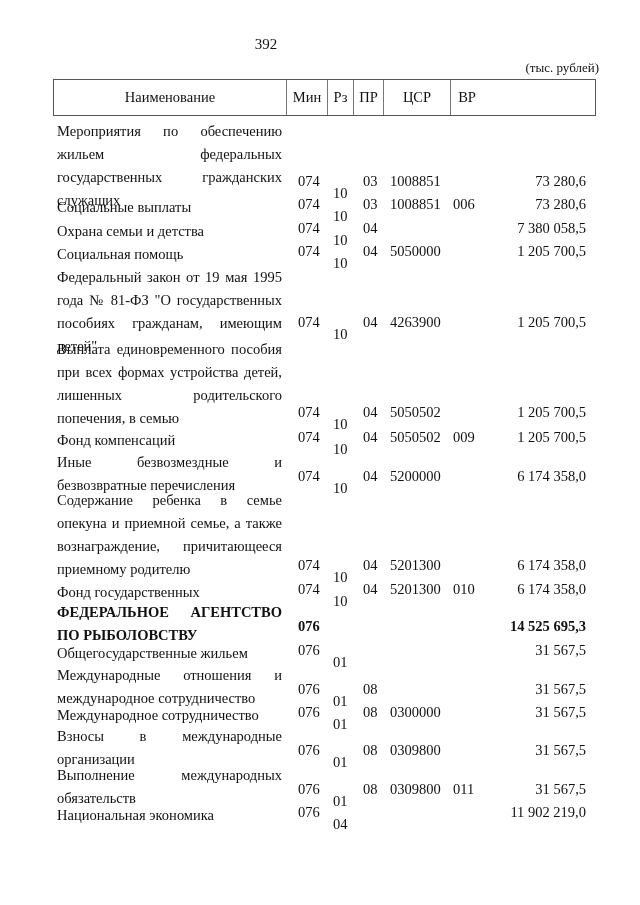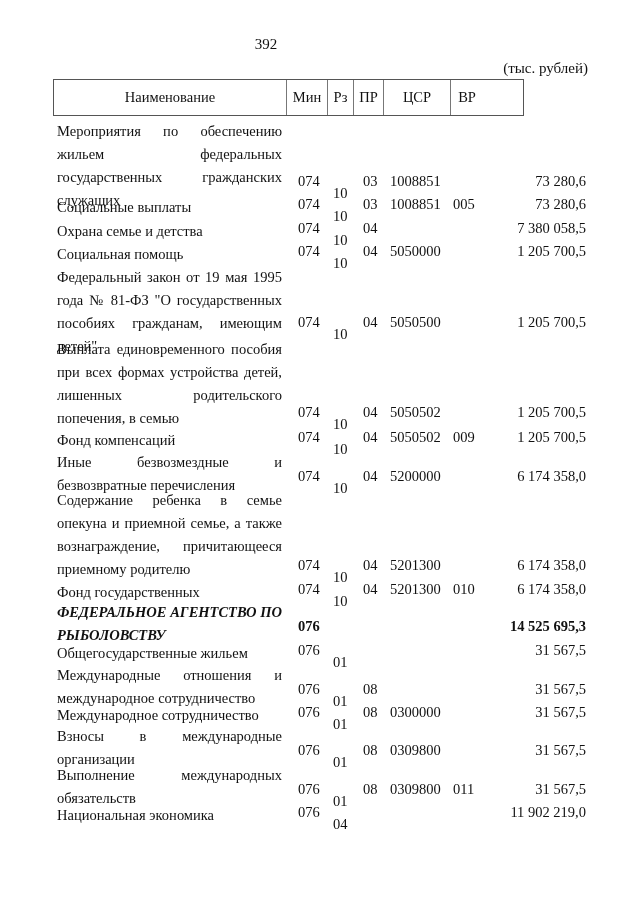--- a/index.html
+++ b/index.html
@@ -6,40 +6,40 @@
     body {
       width: 640px; height: 905px; position: relative; overflow: hidden;
       font-family: "Liberation Serif", "DejaVu Serif", serif;
       color: #111; font-size: 14.5px;
     }
     .page-number {
       position: absolute; top: 36px; left: 0; width: 532px;
       text-align: center; font-size: 15px;
     }
     .units {
-      position: absolute; top: 60px; right: 52px; font-size: 15px;
+      position: absolute; top: 60px; right: 41px; font-size: 13px;
     }
     .header {
-      position: absolute; top: 79px; left: 53px; width: 471px; height: 37px;
+      position: absolute; top: 79px; left: 53px; width: 543px; height: 37px;
       border: 1px solid #555; box-sizing: border-box; display: flex;
     }
     .header .hc {
       border-right: 1px solid #777; box-sizing: border-box;
       display: flex; align-items: center; justify-content: center;
       font-size: 14.5px;
     }
     .header .hc:last-child { border-right: none; }
     .rows { position: absolute; left: 0; top: 0; width: 640px; }
     .row { position: absolute; left: 0; width: 640px; }
     .name {
       position: absolute; left: 57px; width: 225px;
       text-align: justify; text-align-last: left; line-height: 23px;
       font-size: 14.5px;
     }
-    .name.bold { font-weight: bold; font-style: italic; }
+    .name.bold { font-weight: bold; }
     .cell { position: absolute; font-size: 14.5px; white-space: nowrap; }
     .c-min { left: 298px; }
     .c-rz  { left: 333px; margin-top: 12px; }
     .c-pr  { left: 363px; }
     .c-csr { left: 390px; }
     .c-vr  { left: 453px; }
     .c-sum { right: 54px; text-align: right; }
     .bold { font-weight: bold; }
   </style>
 </head>
@@ -68,26 +68,26 @@
     <div class="cell c-vr" style="top:53px"></div>
     <div class="cell c-sum" style="top:53px">73 280,6</div>
   </div>
 
   <div class="row" style="top:196px">
     <div class="name">Социальные выплаты</div>
     <div class="cell c-min">074</div>
     <div class="cell c-rz">10</div>
     <div class="cell c-pr">03</div>
     <div class="cell c-csr">1008851</div>
-    <div class="cell c-vr">005</div>
+    <div class="cell c-vr">006</div>
     <div class="cell c-sum">73 280,6</div>
   </div>
 
   <div class="row" style="top:220px">
-    <div class="name">Охрана семье и детства</div>
+    <div class="name">Охрана семьи и детства</div>
     <div class="cell c-min">074</div>
     <div class="cell c-rz">10</div>
     <div class="cell c-pr">04</div>
     <div class="cell c-csr"></div>
     <div class="cell c-vr"></div>
     <div class="cell c-sum">7 380 058,5</div>
   </div>
 
   <div class="row" style="top:243px">
     <div class="name">Социальная помощь</div>
@@ -97,21 +97,21 @@
     <div class="cell c-csr">5050000</div>
     <div class="cell c-vr"></div>
     <div class="cell c-sum">1 205 700,5</div>
   </div>
 
   <div class="row" style="top:266px">
     <div class="name">Федеральный закон от 19 мая 1995 года № 81-ФЗ "О государственных пособиях гражданам, имеющим детей"</div>
     <div class="cell c-min" style="top:48px">074</div>
     <div class="cell c-rz" style="top:48px">10</div>
     <div class="cell c-pr" style="top:48px">04</div>
-    <div class="cell c-csr" style="top:48px">5050500</div>
+    <div class="cell c-csr" style="top:48px">4263900</div>
     <div class="cell c-vr" style="top:48px"></div>
     <div class="cell c-sum" style="top:48px">1 205 700,5</div>
   </div>
 
   <div class="row" style="top:338px">
     <div class="name">Выплата единовременного пособия при всех формах устройства детей, лишенных родительского попечения, в семью</div>
     <div class="cell c-min" style="top:66px">074</div>
     <div class="cell c-rz" style="top:66px">10</div>
     <div class="cell c-pr" style="top:66px">04</div>
     <div class="cell c-csr" style="top:66px">5050502</div>

